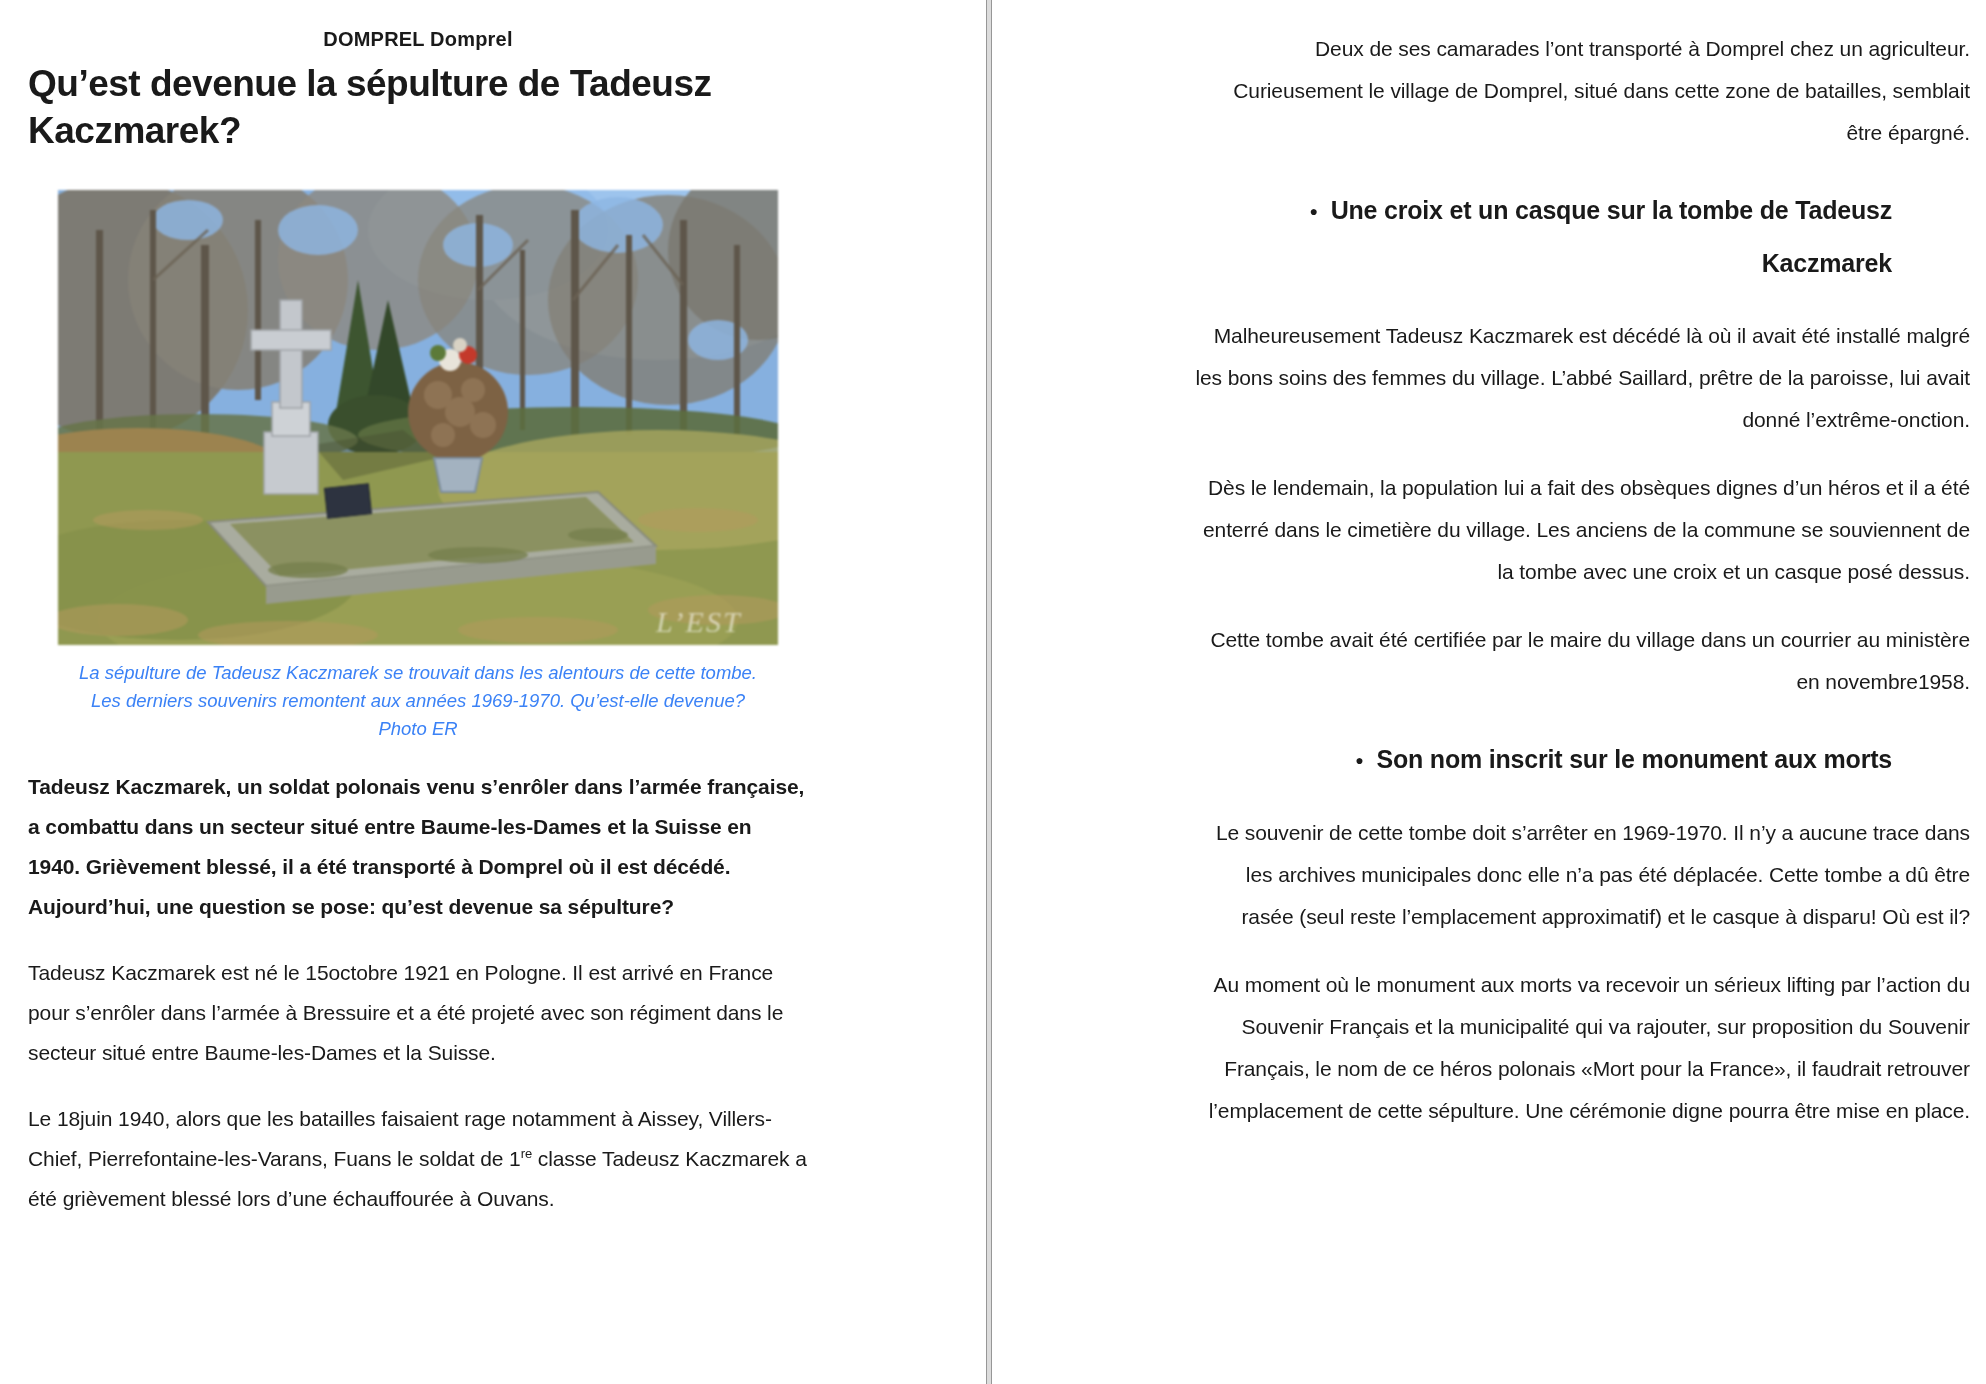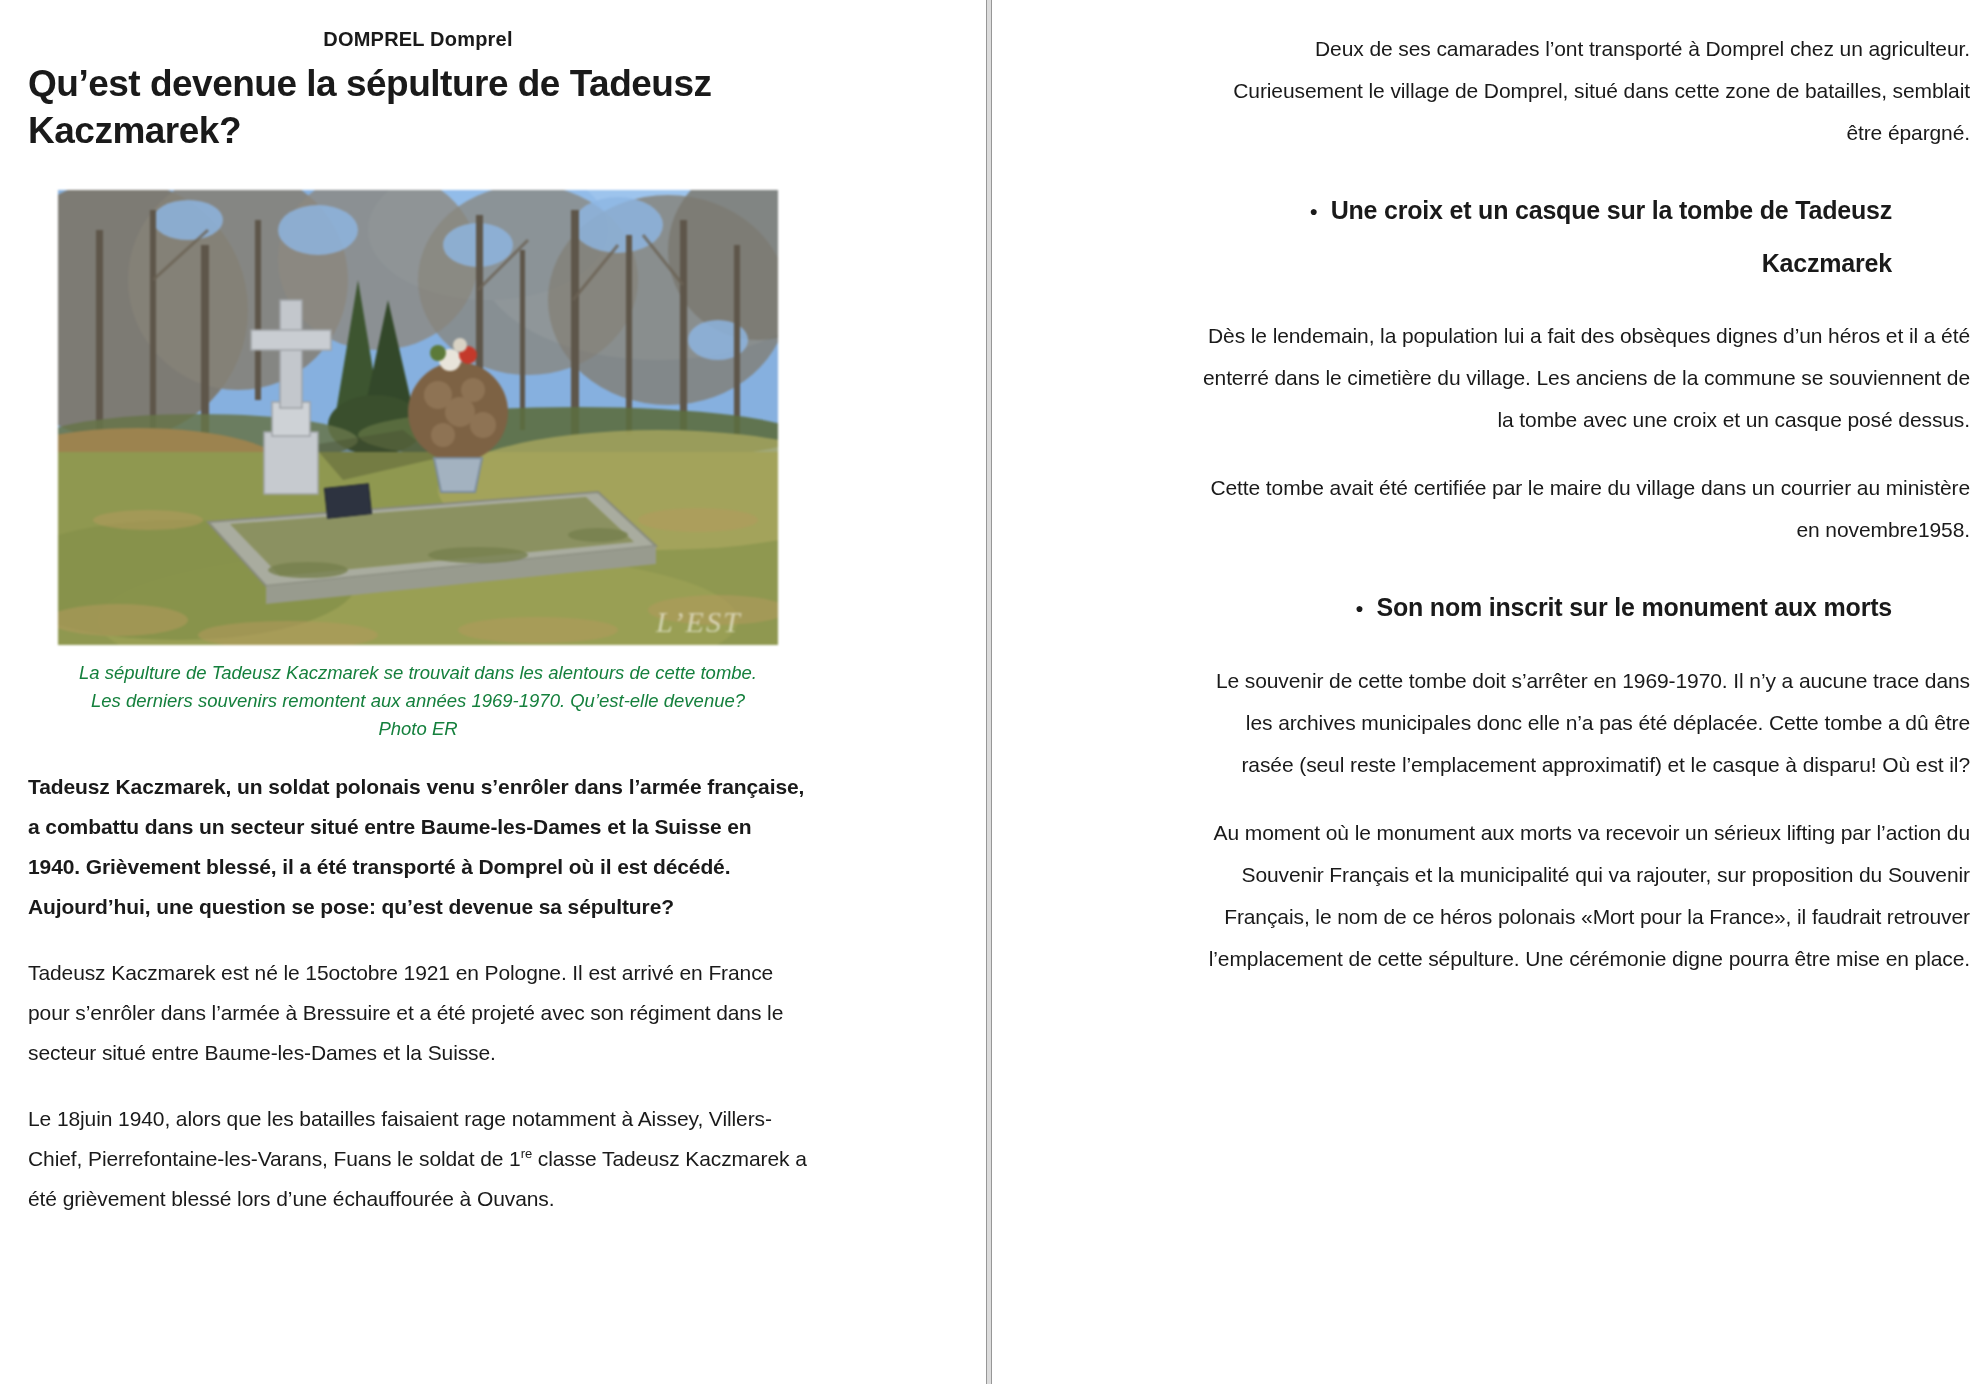--- a/index.html
+++ b/index.html
@@ -11,21 +11,21 @@
   .right-col{position:absolute;left:1192px;top:0;width:778px;text-align:right;}
   .divider{
     position:absolute;left:986px;top:0;width:6px;height:1384px;
     background:linear-gradient(90deg,#979797 0,#979797 1px,#dcdcdc 1px,#dcdcdc 5px,#979797 5px,#979797 6px);
   }
   .kicker{margin:118px 0 0 4px;font-size:20px;line-height:26px;}
   .section-label{margin:26px 0 0;text-align:center;font-weight:bold;font-size:20px;line-height:26px;letter-spacing:.2px;}
   .title{margin:8px 0 0;text-align:left;font-weight:bold;font-size:37px;line-height:47px;letter-spacing:-.5px;}
   .figure{margin:36px auto 0;width:720px;position:relative;padding:0;}
   .photo-svg{display:block;width:720px;height:455px;filter:blur(1px) saturate(1.02);}
-  .caption{margin:14px auto 16px;width:700px;text-align:center;font-style:italic;font-size:18.5px;line-height:28px;color:#15803d;}
+  .caption{margin:14px auto 16px;width:700px;text-align:center;font-style:italic;font-size:18.5px;line-height:28px;color:#3b82f6;}
   .body{font-size:21px;line-height:40px;letter-spacing:-.1px;}
   .left-col p.body{margin:26px 0 0 0;}
   .lede{font-weight:bold;margin-top:24px !important;}
   .right-col .body{line-height:42px;}
   .right-col p.body{margin:26px 0 0 0;}
   .right-col p.first{margin-top:28px;}
   .subheading{margin:30px 0 0;font-weight:bold;font-size:25px;line-height:52px;max-width:700px;letter-spacing:-.2px;}
   .h-bullet{font-size:14px;vertical-align:3px;margin-right:13px;}
   sup.ord{font-size:13px;line-height:0;}
 </style>
@@ -150,20 +150,21 @@
     <p class="body"><span>Le 18juin 1940, alors que les batailles faisaient rage notamment à Aissey, Villers-Chief, Pierrefontaine-les-Varans, Fuans le soldat de 1</span><sup class="ord">re</sup><span> classe Tadeusz Kaczmarek a été grièvement blessé lors d’une échauffourée à Ouvans.</span></p>
   </div>
 
   <div class="divider"></div>
 
   <div class="right-col">
     <p class="body first">Deux de ses camarades l’ont transporté à Domprel chez un agriculteur. Curieusement le village de Domprel, situé dans cette zone de batailles, semblait être épargné.</p>
 
     <h2 class="subheading"><span class="h-bullet">●</span><span>Une croix et un casque sur la tombe de Tadeusz Kaczmarek</span></h2>
 
+    <p class="body">Malheureusement Tadeusz Kaczmarek est décédé là où il avait été installé malgré les bons soins des femmes du village. L’abbé Saillard, prêtre de la paroisse, lui avait donné l’extrême-onction.</p>
     <p class="body">Dès le lendemain, la population lui a fait des obsèques dignes d’un héros et il a été enterré dans le cimetière du village. Les anciens de la commune se souviennent de la tombe avec une croix et un casque posé dessus.</p>
     <p class="body">Cette tombe avait été certifiée par le maire du village dans un courrier au ministère en novembre1958.</p>
 
     <h2 class="subheading"><span class="h-bullet">●</span><span>Son nom inscrit sur le monument aux morts</span></h2>
 
     <p class="body">Le souvenir de cette tombe doit s’arrêter en 1969-1970. Il n’y a aucune trace dans les archives municipales donc elle n’a pas été déplacée. Cette tombe a dû être rasée (seul reste l’emplacement approximatif) et le casque à disparu! Où est il?</p>
     <p class="body">Au moment où le monument aux morts va recevoir un sérieux lifting par l’action du Souvenir Français et la municipalité qui va rajouter, sur proposition du Souvenir Français, le nom de ce héros polonais «Mort pour la France», il faudrait retrouver l’emplacement de cette sépulture. Une cérémonie digne pourra être mise en place.</p>
   </div>
 
 </div>

